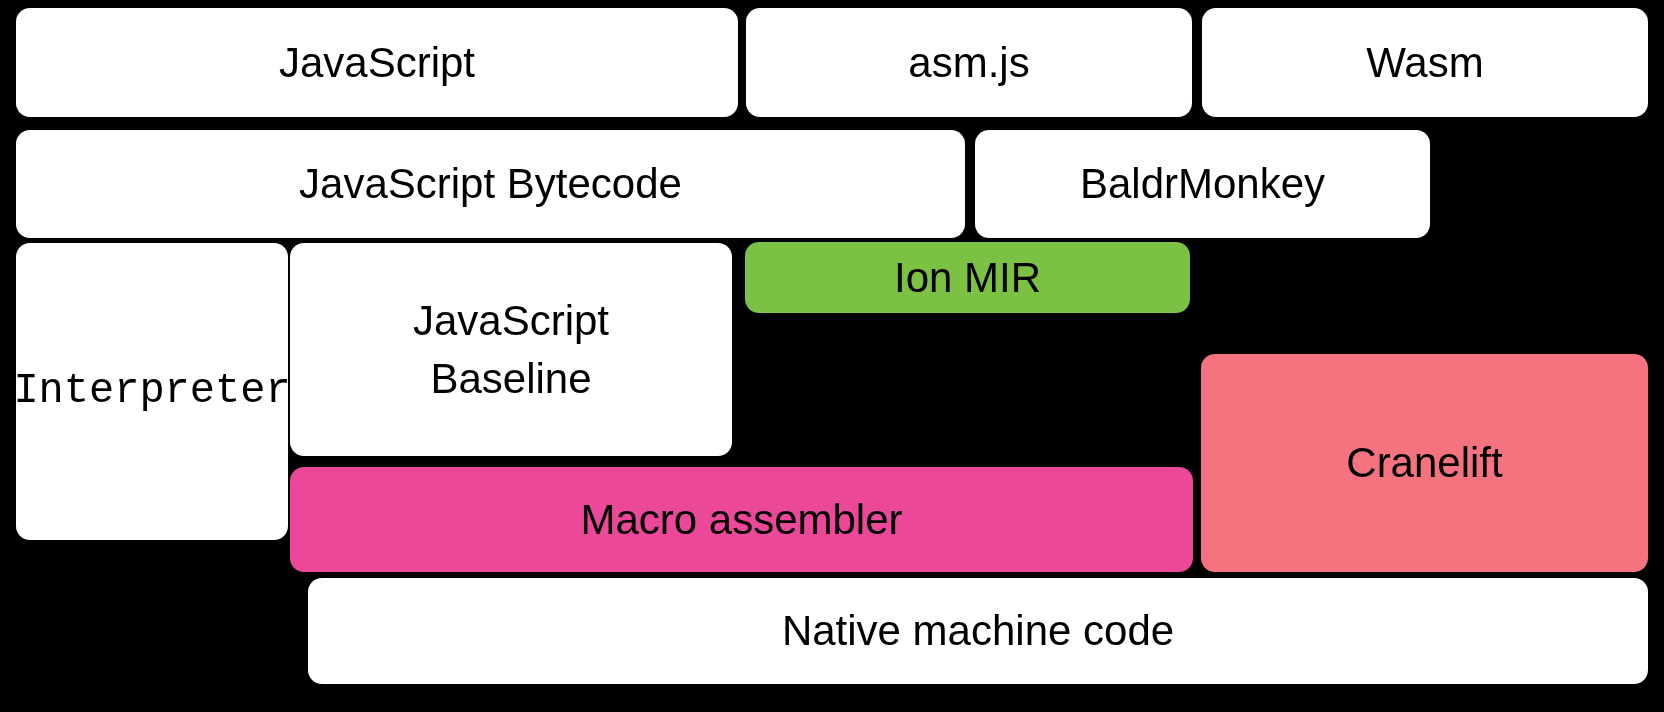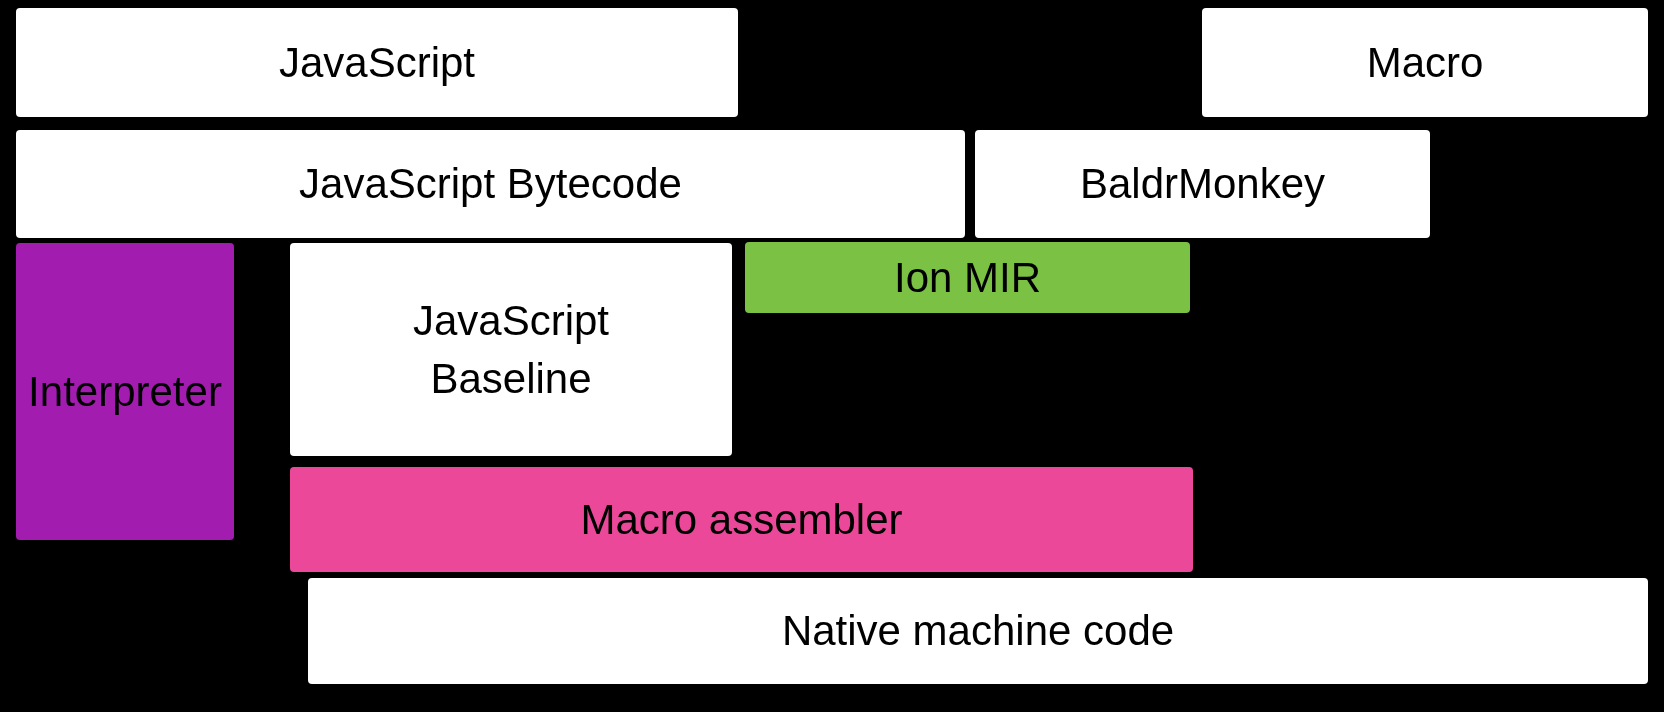--- a/index.html
+++ b/index.html
@@ -10,53 +10,55 @@
   .stage {
     position: relative;
     width: 1664px;
     height: 712px;
     background: #000;
     overflow: hidden;
     font-family: "Liberation Sans", "DejaVu Sans", sans-serif;
   }
   .box {
     position: absolute;
-    border-radius: 4px;
+    border-radius: 14px;
     background: #fff;
     color: #000;
     display: flex;
     align-items: center;
     justify-content: center;
     text-align: center;
     font-size: 42px;
     line-height: 1.38;
     white-space: pre-line;
     letter-spacing: 0px;
   }
 </style>
 </head>
 <body>
 
 <div class="stage" style="background-color: rgb(0, 0, 0);">
 
   <div class="box" style="left: 16px; top: 8px; width: 722px; height: 109px; background-color: rgb(255, 255, 255);">JavaScript</div>
 
+  <div class="box" style="left: 746px; top: 8px; width: 446px; height: 109px; background-color: rgb(255, 255, 255);">asm.js</div>
 
-  <div class="box" style="left: 1202px; top: 8px; width: 446px; height: 109px; background-color: rgb(255, 255, 255);">Macro</div>
+  <div class="box" style="left: 1202px; top: 8px; width: 446px; height: 109px; background-color: rgb(255, 255, 255);">Wasm</div>
 
   <div class="box" style="left: 975px; top: 130px; width: 455px; height: 108px; background-color: rgb(255, 255, 255);">BaldrMonkey</div>
 
   <div class="box" style="left: 16px; top: 130px; width: 949px; height: 108px; background-color: rgb(255, 255, 255);">JavaScript Bytecode</div>
 
-  <div class="box" style="left: 16px; top: 243px; width: 218px; height: 297px; background-color: #a21caf;">Interpreter</div>
+  <div class="box" style="left: 16px; top: 243px; width: 272px; height: 297px; background-color: #ffffff; font-family: Liberation Mono, monospace;">Interpreter</div>
 
   <div class="box" style="left: 290px; top: 243px; width: 442px; height: 213px; background-color: rgb(255, 255, 255);">JavaScript
 Baseline</div>
 
   <div class="box" style="left: 745px; top: 242px; width: 445px; height: 71px; background-color: rgb(122, 193, 68);">Ion MIR</div>
 
 
   <div class="box" style="left: 290px; top: 467px; width: 903px; height: 105px; background-color: #ec4899;">Macro assembler</div>
 
+  <div class="box" style="left: 1201px; top: 354px; width: 447px; height: 218px; background-color: rgb(244, 115, 126);">Cranelift</div>
 
   <div class="box" style="left: 308px; top: 578px; width: 1340px; height: 106px; background-color: rgb(255, 255, 255);">Native machine code</div>
 
 </div>
 
 </body></html>

